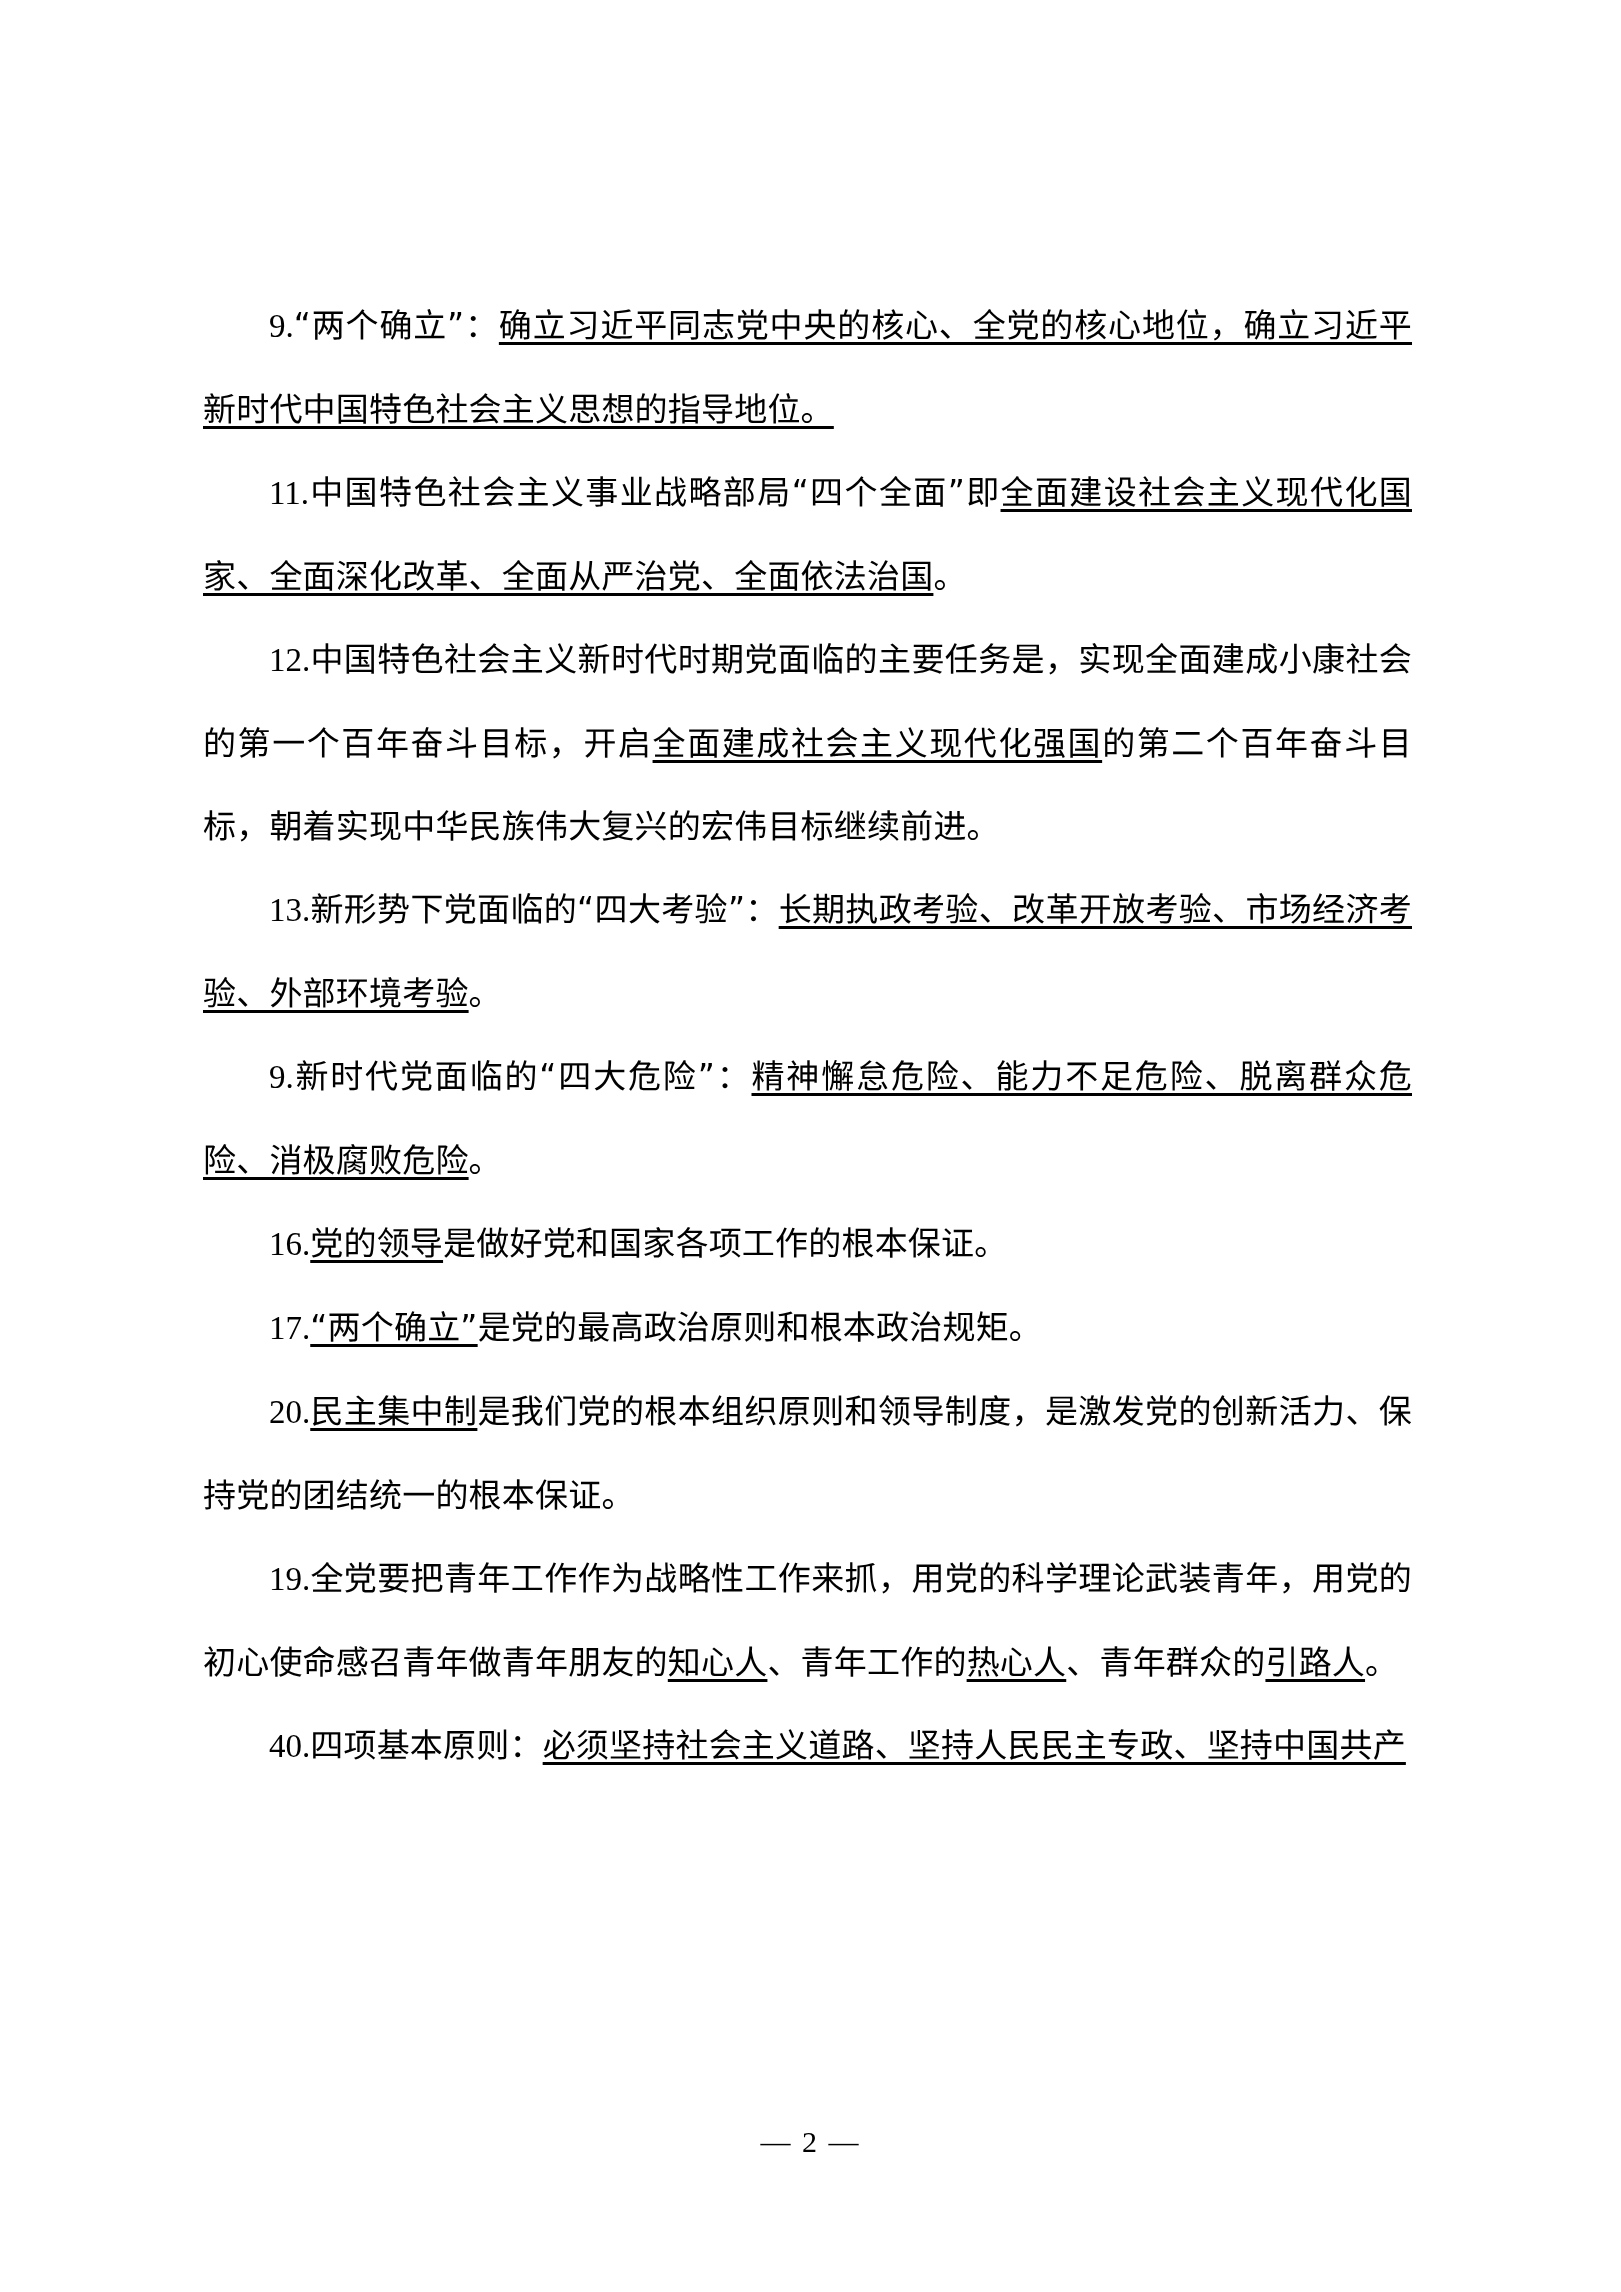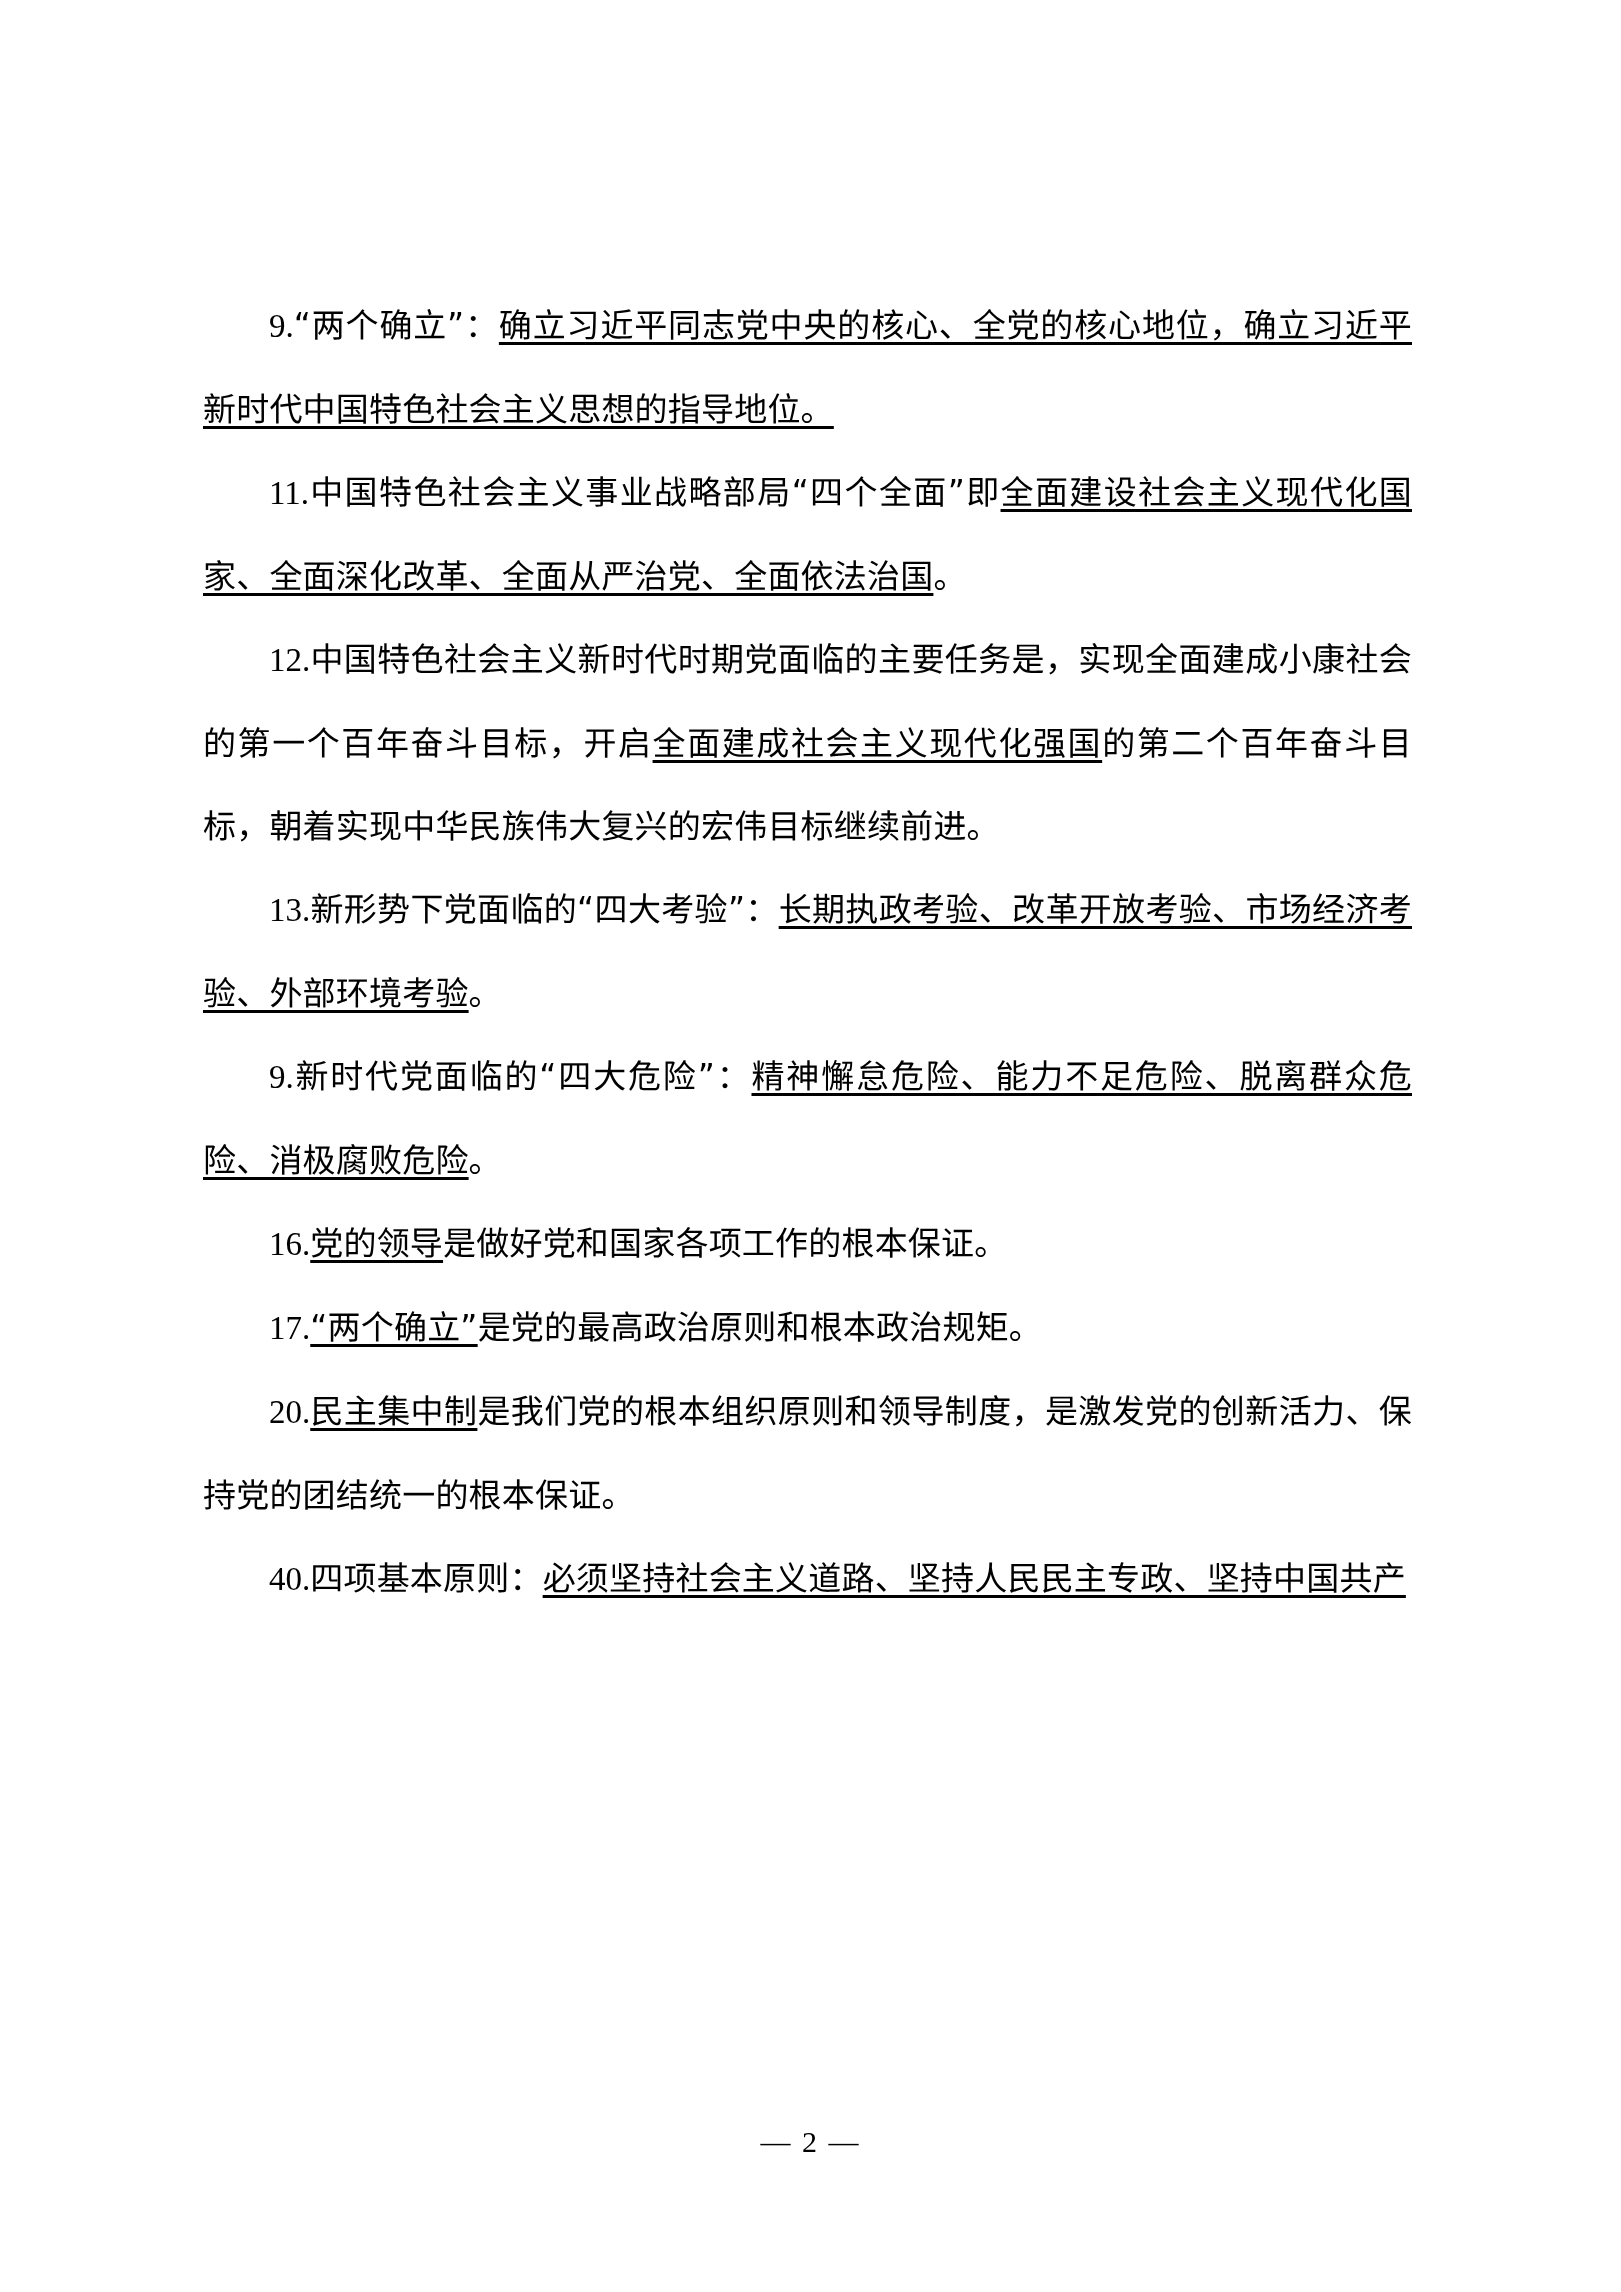--- a/index.html
+++ b/index.html
@@ -75,19 +75,20 @@
 
   <div class="content">
       <p class="para"><span class="num">9.</span><span>“两个确立”：</span><span class="u">确立习近平同志党中央的核心、全党的核心地位，确立习近平新时代中国特色社会主义思想的指导地位。</span></p>
       <p class="para"><span class="num">11.</span><span>中国特色社会主义事业战略部局“四个全面”即</span><span class="u">全面建设社会主义现代化国家、全面深化改革、全面从严治党、全面依法治国</span><span>。</span></p>
       <p class="para"><span class="num">12.</span><span>中国特色社会主义新时代时期党面临的主要任务是，实现全面建成小康社会的第一个百年奋斗目标，开启</span><span class="u">全面建成社会主义现代化强国</span><span>的第二个百年奋斗目标，朝着实现中华民族伟大复兴的宏伟目标继续前进。</span></p>
       <p class="para"><span class="num">13.</span><span>新形势下党面临的“四大考验”：</span><span class="u">长期执政考验、改革开放考验、市场经济考验、外部环境考验</span><span>。</span></p>
       <p class="para"><span class="num">9.</span><span>新时代党面临的“四大危险”：</span><span class="u">精神懈怠危险、能力不足危险、脱离群众危险、消极腐败危险</span><span>。</span></p>
       <p class="para"><span class="num">16.</span><span class="u">党的领导</span><span>是做好党和国家各项工作的根本保证。</span></p>
       <p class="para"><span class="num">17.</span><span class="u">“两个确立”</span><span>是党的最高政治原则和根本政治规矩。</span></p>
       <p class="para"><span class="num">20.</span><span class="u">民主集中制</span><span>是我们党的根本组织原则和领导制度，是激发党的创新活力、保持党的团结统一的根本保证。</span></p>
+      <p class="para"><span class="num">19.</span><span>全党要把青年工作作为战略性工作来抓，用党的科学理论武装青年，用党的初心使命感召青年做青年朋友的</span><span class="u">知心人</span><span>、青年工作的</span><span class="u">热心人</span><span>、青年群众的</span><span class="u">引路人</span><span>。</span></p>
       <p class="para"><span class="num">40.</span><span>四项基本原则：</span><span class="u">必须坚持社会主义道路、坚持人民民主专政、坚持中国共产</span></p>
     </div>
 
   <div class="footer">— 2 —</div>
 
 </div>
 
 
 </body></html>

